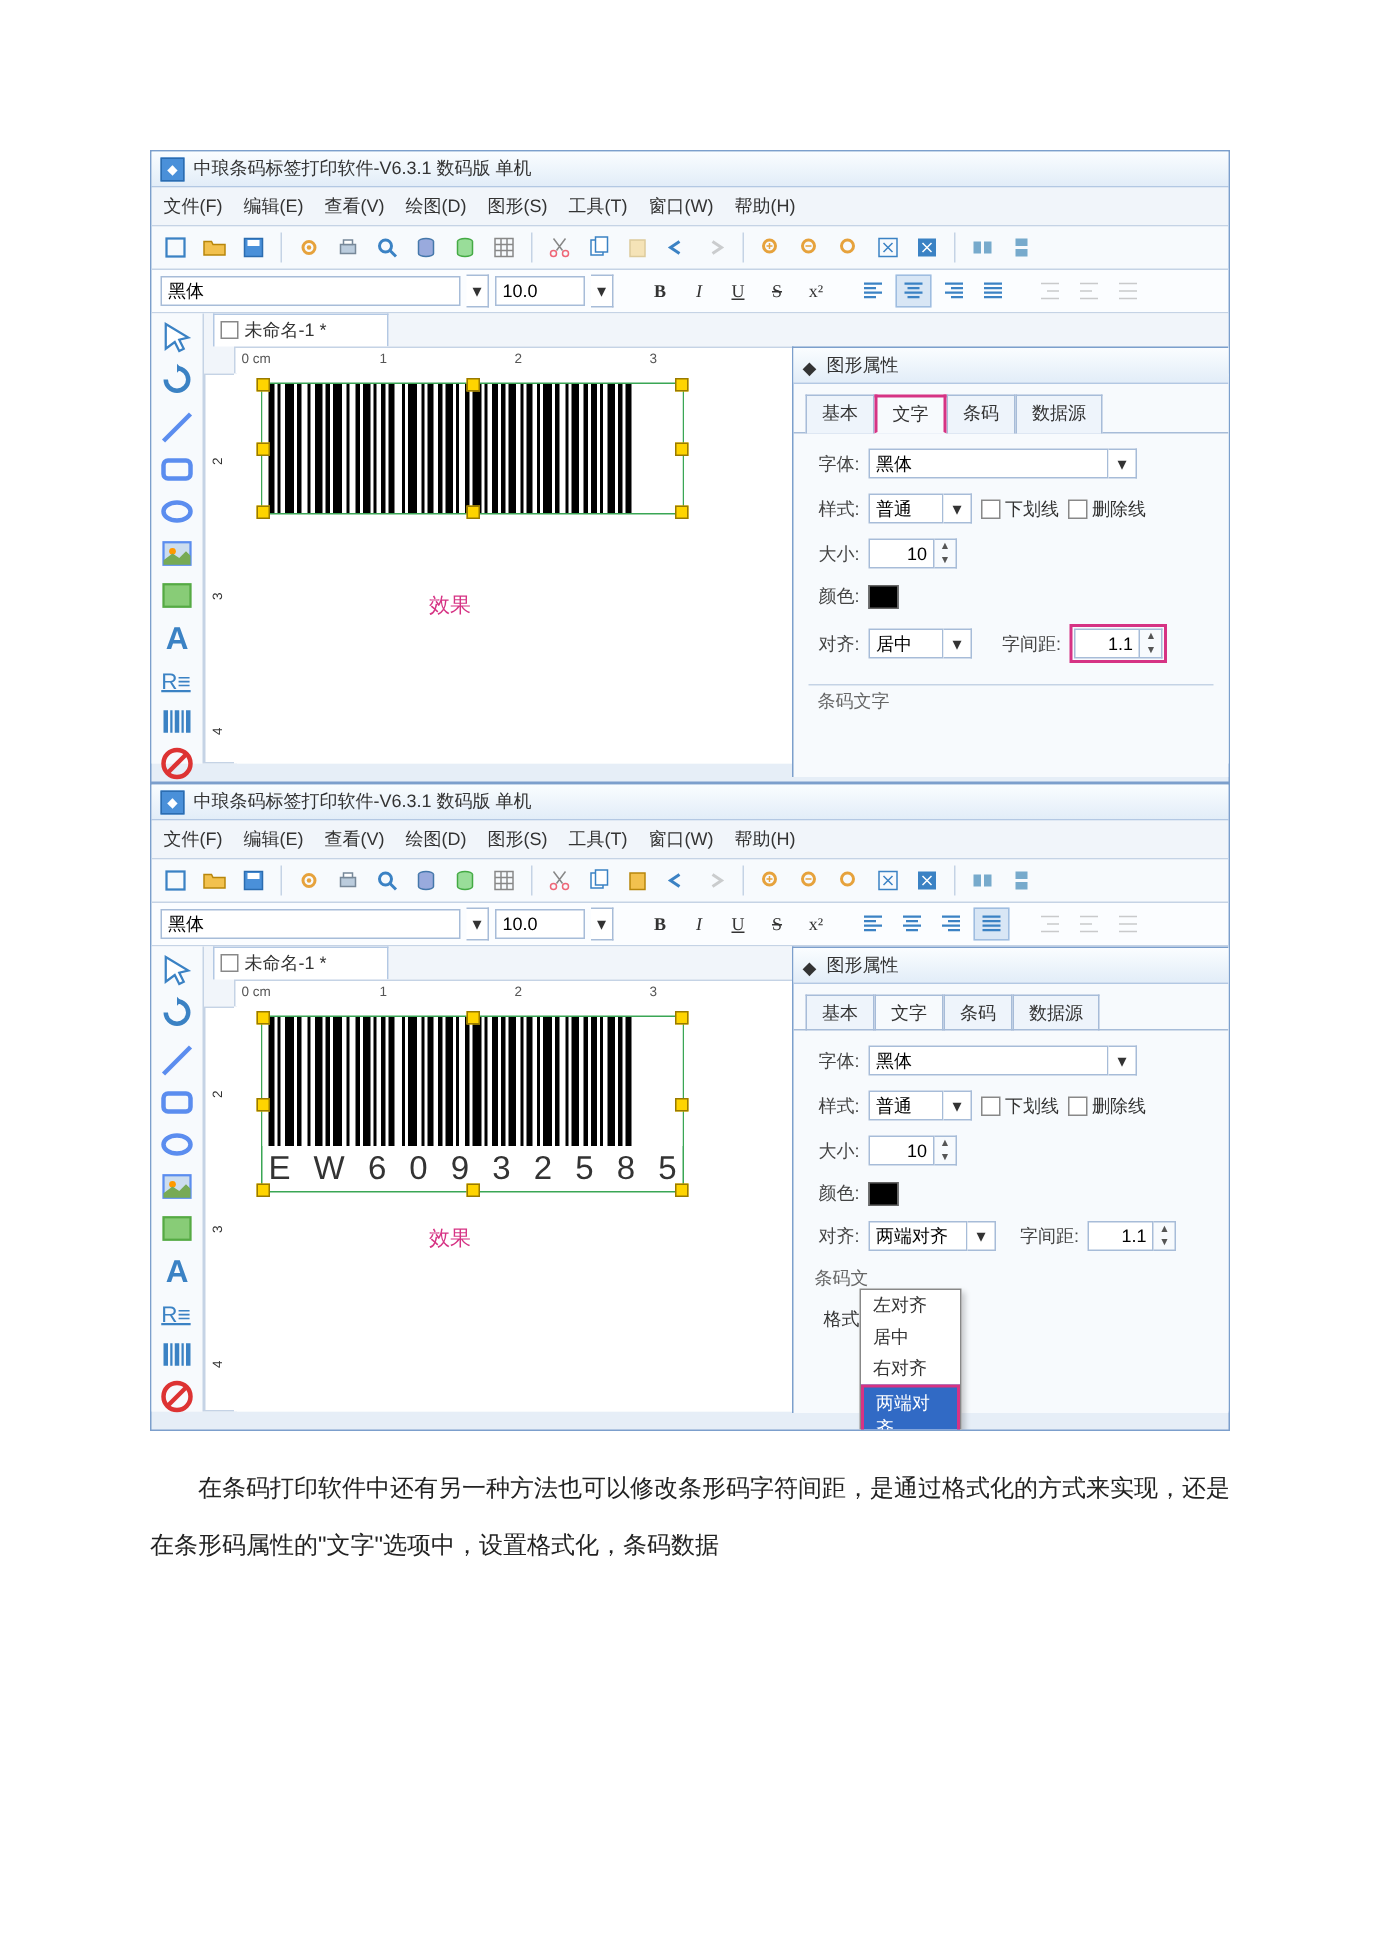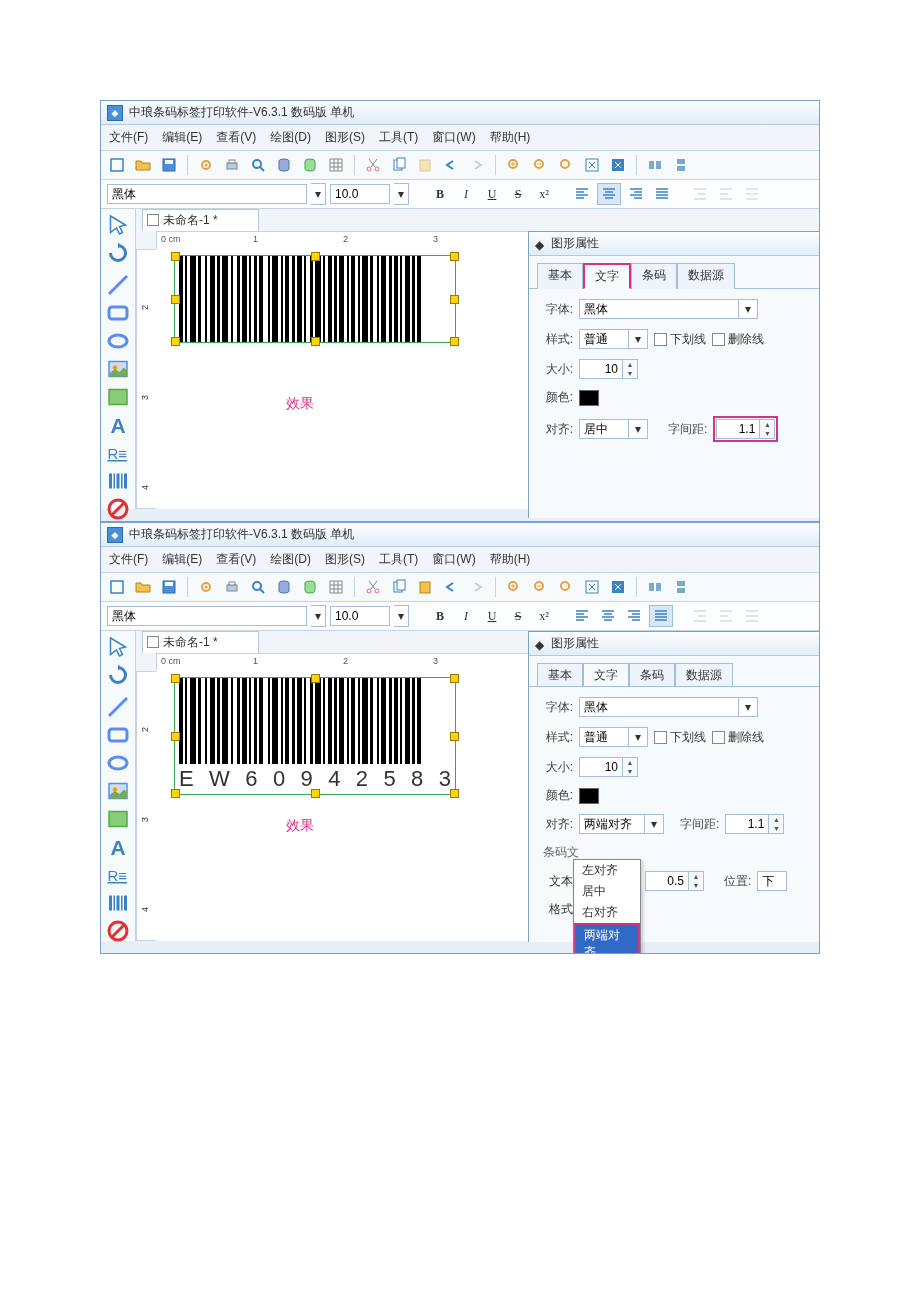--- a/index.html
+++ b/index.html
@@ -490,20 +490,21 @@
             <span class="hl" style="display:inline-flex;">
               <div class="spin">
                     <input value="1.1" style="">
                     <div class="arrows">
                       <div>▲</div>
                       <div>▼</div>
                     </div>
                   </div>
             </span>
           </div>
+          <div class="group-lbl">条码文字</div>
         </div>
       </div>
     </div>
   </div>
 </div>
 
 
 <div class="window" style="height:430px;">
   <div class="titlebar">
     <span class="appicon">◆</span>
@@ -858,21 +859,21 @@
                 <span style="width:4px;background:#000"></span>
                 <span style="width:2px"></span>
             <span style="width:2px;background:#000"></span>
                 <span style="width:3px"></span>
                 <span style="width:5px;background:#000"></span>
                 <span style="width:2px"></span>
             <span style="width:3px;background:#000"></span>
                 <span style="width:2px"></span>
                 <span style="width:4px;background:#000"></span>
           </div>
-          <div class="btxt" style="text-align:justify; text-align-last:justify; padding:2px 4px;">E W 6 0 9 4 2 5 8 3</div>
+          <div class="btxt" style="text-align:justify; text-align-last:justify; padding:2px 4px;">E W 6 0 9 3 2 5 8 5</div>
         </div>
         <div class="efftxt" style="position:absolute;top:146px;left:130px;">效果</div>
       </div>
 
       <div class="proppanel" style="top:0; height:310px;">
         <div class="ptitle">
               <span class="appicon">◆</span>
               <span>图形属性</span>
             </div>
         <div class="tabs">
@@ -931,45 +932,30 @@
                   <div class="arrows">
                     <div>▲</div>
                     <div>▼</div>
                   </div>
                 </div>
           </div>
           <div class="row" style="margin-left:4px;">
             <span style="font-size:12px;color:#666;">条码文</span>
           </div>
           <div class="row" style="margin-left:10px;">
-            <span style="font-size:12px;">文本</span>
-            <span style="width:60px;"></span>
-            <div class="spin">
-                  <input value="0.5" style="">
-                  <div class="arrows">
-                    <div>▲</div>
-                    <div>▼</div>
-                  </div>
-                </div>
-            <span style="width:8px;"></span>
-            <label style="width:auto;">位置:</label>
-            <div class="sel">
-                  <input type="text" style="width: 20px;" value="下">
-                </div>
-          </div>
-          <div class="row" style="margin-left:10px;">
             <span style="font-size:12px;">格式</span>
           </div>
 
           <div class="dropdown" style="left:44px; top:172px; width:66px;">
             <div>左对齐</div>
             <div>居中</div>
             <div>右对齐</div>
             <div class="sel-opt">两端对齐</div>
           </div>
         </div>
       </div>
     </div>
   </div>
 </div>
 
+<p class="paragraph">在条码打印软件中还有另一种方法也可以修改条形码字符间距，是通过格式化的方式来实现，还是在条形码属性的"文字"选项中，设置格式化，条码数据</p>
 
 </div>
 
 </body></html>

